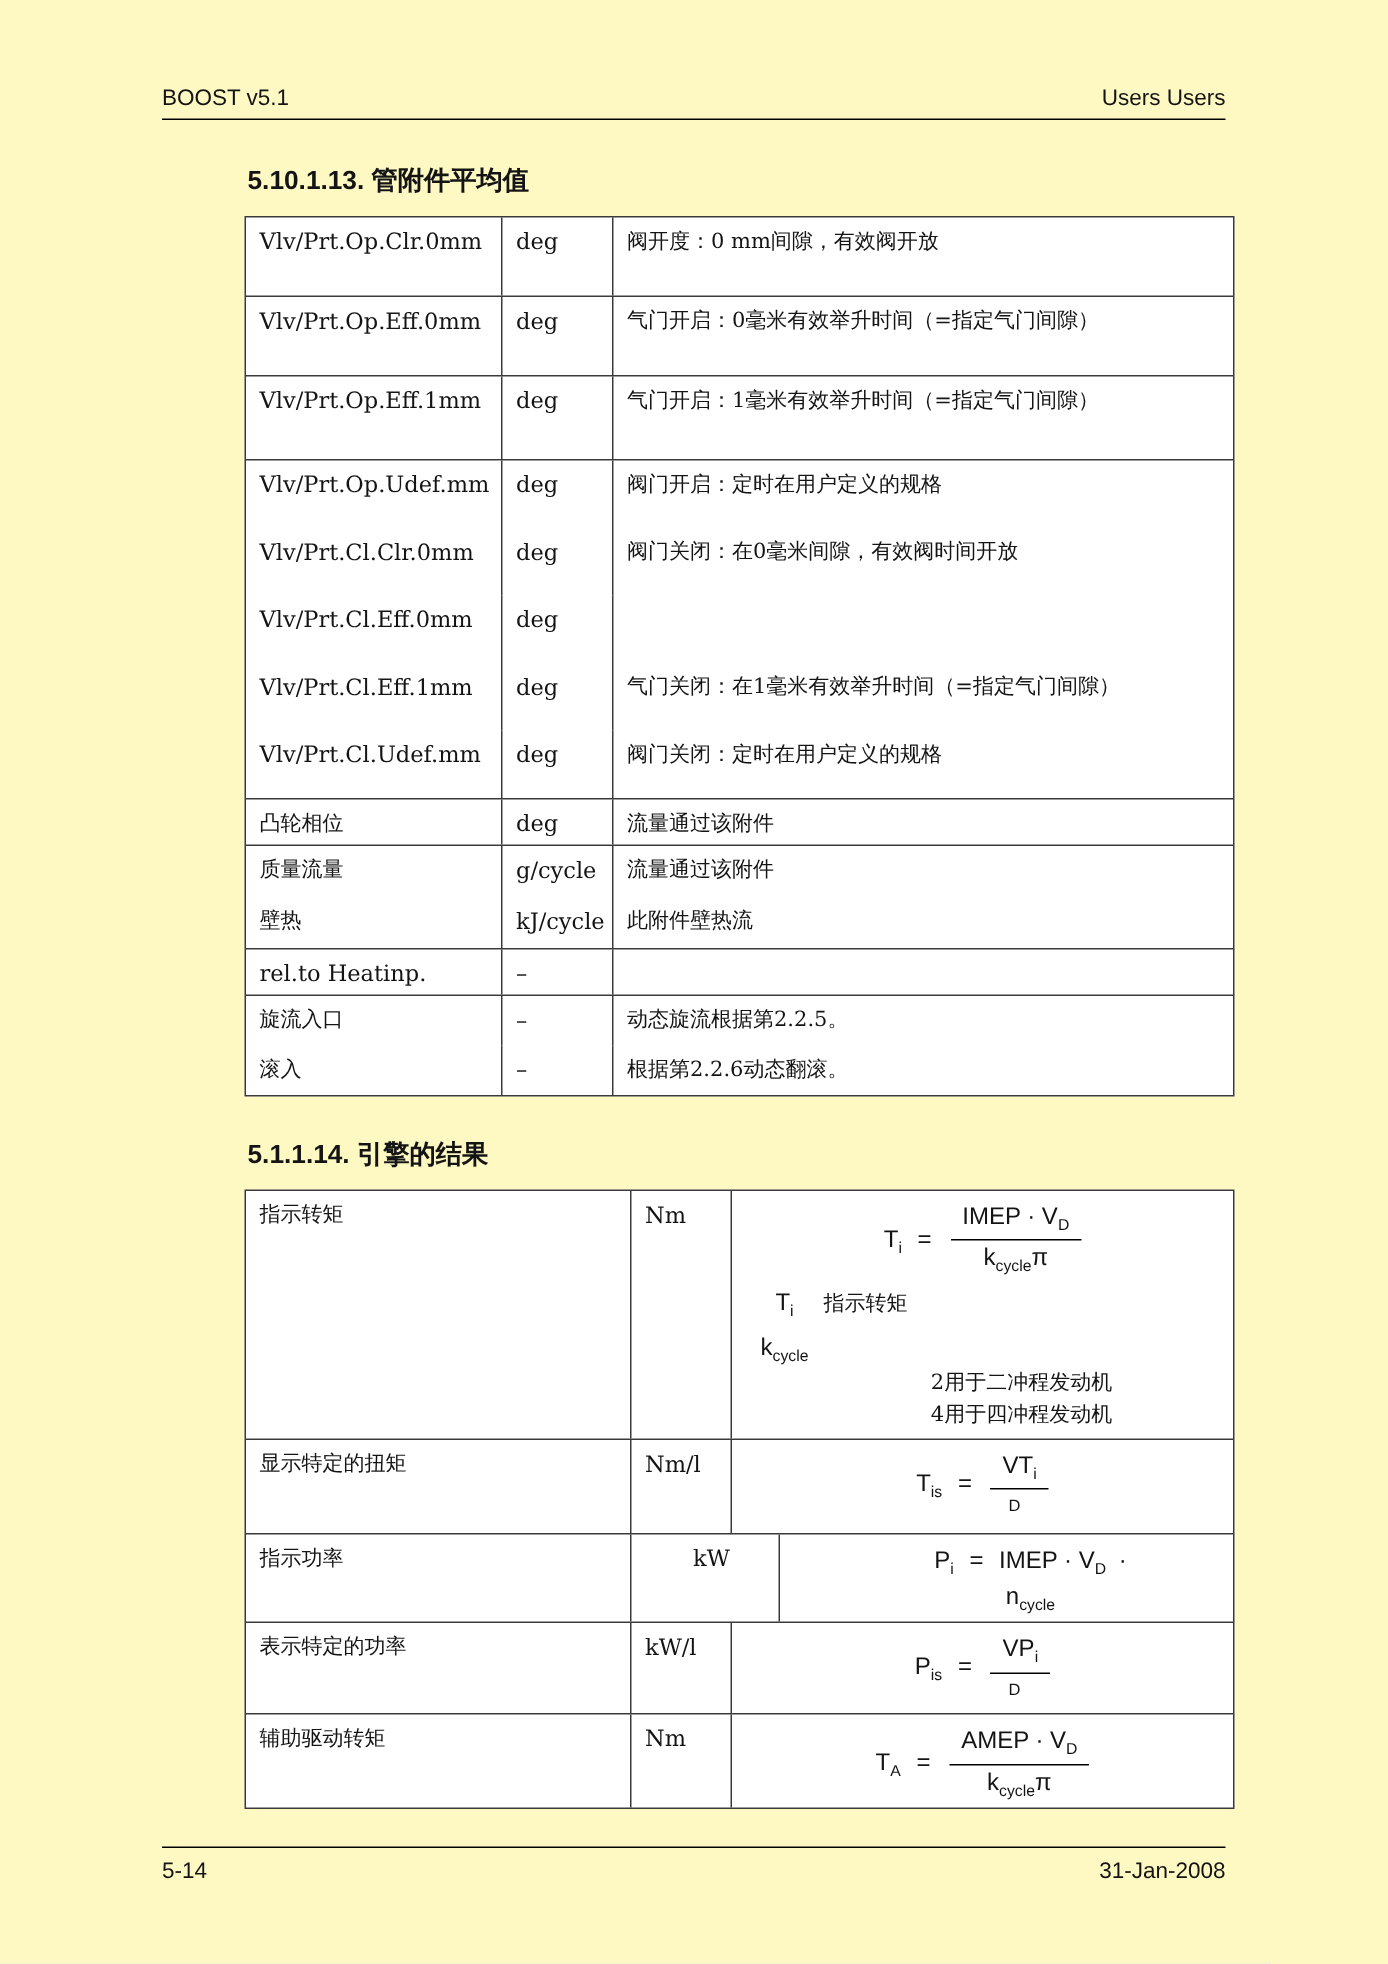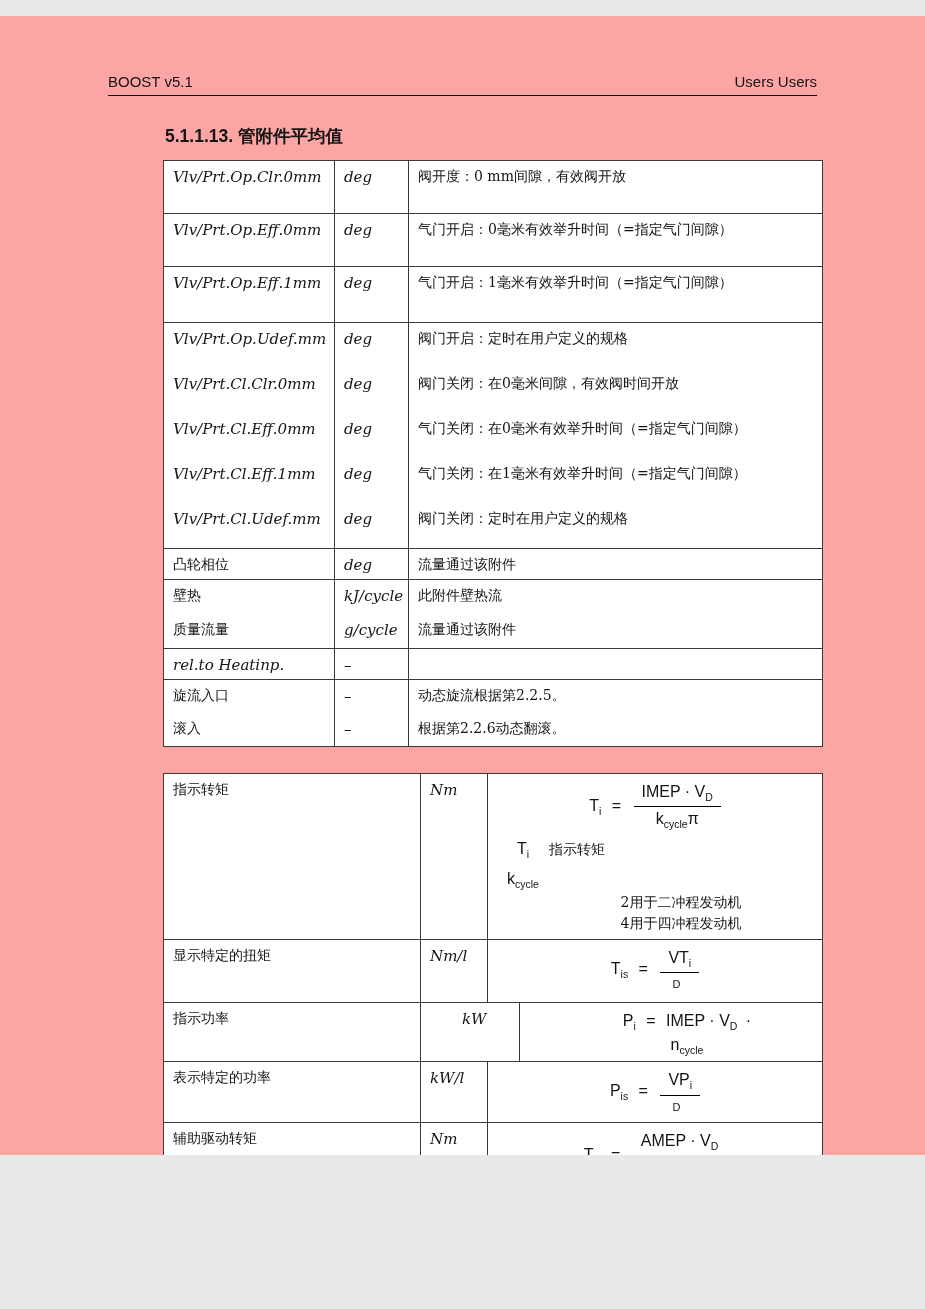--- a/index.html
+++ b/index.html
@@ -1,16 +1,16 @@
 <!DOCTYPE html>
 <html><head>
 <meta charset="utf-8">
 <style>
   html,body{margin:0;padding:0;background:#e9e9e9;}
-  .page{position:relative;width:925px;height:1139px;background:#fca5a5;margin:16px auto;
+  .page{position:relative;width:925px;height:1309px;background:#fef9c3;margin:0 auto;
         font-family:"Liberation Sans",sans-serif;color:#141414;overflow:hidden;}
 
   
   .hdr{position:absolute;left:108px;width:709px;top:57px;display:flex;justify-content:space-between;font-size:15px;}
   .hdr-rule{position:absolute;left:108px;width:709px;top:79px;border-top:1.6px solid #000;}
   .ftr-rule{position:absolute;left:108px;width:709px;top:1231px;border-top:1.6px solid #000;}
   .ftr{position:absolute;left:108px;width:709px;top:1239px;display:flex;justify-content:space-between;font-size:15px;}
 
   
   .content{position:absolute;left:163px;top:108px;width:660px;}
@@ -19,21 +19,21 @@
   
   .tbl{border:1px solid #3a3a3a;margin-bottom:26px;background:#fff;}
   .grp{border-bottom:1px solid #3a3a3a;}
   .grp.last{border-bottom:none;}
   .row{display:grid;}
   .t1 .row{grid-template-columns:171px 74px 1fr;}
   .t2 .row{grid-template-columns:257px 67px 1fr;}
   .cell{padding:7px 9px 5px 9px;box-sizing:border-box;}
   .c1,.c2{border-right:1px solid #3a3a3a;}
 
-  .it{font-family:"DejaVu Serif",serif;font-style:italic;font-size:15px;}
+  .it{font-family:"DejaVu Serif",serif;font-size:15px;}
   .zh{font-family:"DejaVu Serif",serif;font-size:14px;}
 
   .h52{min-height:52px;} .h55{min-height:55px;} .h45{min-height:45px;}
   .h30{min-height:30px;} .h34{min-height:34px;} .h27{min-height:27px;} .h33{min-height:33px;}
   .h165{min-height:165px;} .h62{min-height:62px;} .h48{min-height:48px;gap:32px;} .h60{min-height:60px;}
 
   
   .fcell{font-size:16px;padding-top:9px;text-align:center;}
   sub{font-size:10.5px;}
   .eq{margin:0 6px;}
@@ -53,21 +53,21 @@
 <div class="page">
 
   <div class="hdr">
     <span>BOOST v5.1</span>
     <span>Users Users</span>
   </div>
   <div class="hdr-rule"></div>
 
   <div class="content">
 
-    <h2 class="sec-title">5.1.1.13. 管附件平均值</h2>
+    <h2 class="sec-title">5.10.1.13. 管附件平均值</h2>
 
     <div class="tbl t1">
 
       <div class="grp">
         <div class="row h52">
           <div class="cell c1 it">Vlv/Prt.Op.Clr.0mm</div>
           <div class="cell c2 it">deg</div>
           <div class="cell c3 zh">阀开度：0 mm间隙，有效阀开放</div>
         </div>
       </div>
@@ -95,21 +95,20 @@
           <div class="cell c3 zh">阀门开启：定时在用户定义的规格</div>
         </div>
         <div class="row h45">
           <div class="cell c1 it">Vlv/Prt.Cl.Clr.0mm</div>
           <div class="cell c2 it">deg</div>
           <div class="cell c3 zh">阀门关闭：在0毫米间隙，有效阀时间开放</div>
         </div>
         <div class="row h45">
           <div class="cell c1 it">Vlv/Prt.Cl.Eff.0mm</div>
           <div class="cell c2 it">deg</div>
-          <div class="cell c3 zh">气门关闭：在0毫米有效举升时间（=指定气门间隙）</div>
         </div>
         <div class="row h45">
           <div class="cell c1 it">Vlv/Prt.Cl.Eff.1mm</div>
           <div class="cell c2 it">deg</div>
           <div class="cell c3 zh">气门关闭：在1毫米有效举升时间（=指定气门间隙）</div>
         </div>
         <div class="row h45">
           <div class="cell c1 it">Vlv/Prt.Cl.Udef.mm</div>
           <div class="cell c2 it">deg</div>
           <div class="cell c3 zh">阀门关闭：定时在用户定义的规格</div>
@@ -118,29 +117,29 @@
 
       <div class="grp">
         <div class="row h30">
           <div class="cell c1 zh">凸轮相位</div>
           <div class="cell c2 it">deg</div>
           <div class="cell c3 zh">流量通过该附件</div>
         </div>
       </div>
 
       <div class="grp">
+        <div class="row h34">
+          <div class="cell c1 zh">质量流量</div>
+          <div class="cell c2 it">g/cycle</div>
+          <div class="cell c3 zh">流量通过该附件</div>
+        </div>
         <div class="row h34">
           <div class="cell c1 zh">壁热</div>
           <div class="cell c2 it">kJ/cycle</div>
           <div class="cell c3 zh">此附件壁热流</div>
-        </div>
-        <div class="row h34">
-          <div class="cell c1 zh">质量流量</div>
-          <div class="cell c2 it">g/cycle</div>
-          <div class="cell c3 zh">流量通过该附件</div>
         </div>
       </div>
 
       <div class="grp">
         <div class="row h27">
           <div class="cell c1 it">rel.to Heatinp.</div>
           <div class="cell c2 it">–</div>
           <div class="cell c3 zh"></div>
         </div>
       </div>
@@ -153,20 +152,21 @@
         </div>
         <div class="row h33">
           <div class="cell c1 zh">滚入</div>
           <div class="cell c2 it">–</div>
           <div class="cell c3 zh">根据第2.2.6动态翻滚。</div>
         </div>
       </div>
 
     </div>
 
+    <h2 class="sec-title">5.1.1.14. 引擎的结果</h2>
 
     <div class="tbl t2">
 
       <div class="grp">
         <div class="row h165">
           <div class="cell c1 zh">指示转矩</div>
           <div class="cell c2 it">Nm</div>
           <div class="cell c3 fcell">
             <div class="fline">
               <span class="tok"><span>T</span><sub>i</sub></span>

